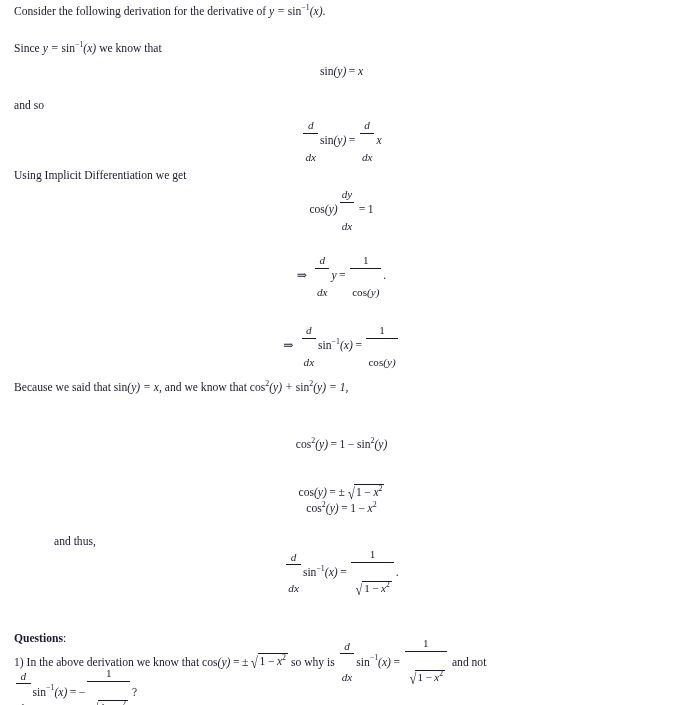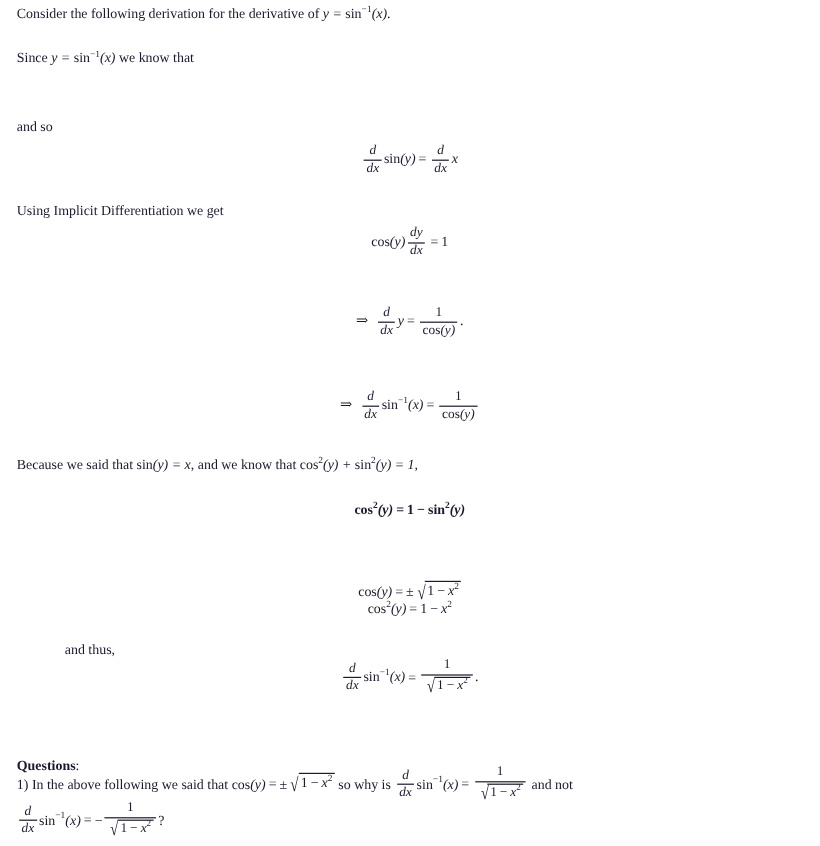--- a/index.html
+++ b/index.html
@@ -64,21 +64,21 @@
     line-height: 1.05;
   }
   .frac > .num {
     display: block;
     padding: 0 2px 1px 2px;
     font-size: 0.96em;
   }
   .frac > .den {
     display: block;
     border-top: 0.8px solid #1a1a2e;
-    padding: 1px 2px 0 2px;
+    padding: 18px 2px 0 2px;
     font-size: 0.96em;
   }
   
   .sqrt {
     display: inline-block;
     vertical-align: middle;
     white-space: nowrap;
     position: relative;
     padding-left: 1px;
   }
@@ -119,20 +119,25 @@
 <div class="page">
 
   <div class="para" style="top:5px;">
     <span>Consider the following derivation for the derivative of </span><span class="inline-eq"><span class="mi">y = </span><span class="op">sin</span><sup class="ex">−1</sup><span class="mi">(x)</span></span><span>.</span>
   </div>
 
   <div class="para" style="top:42px;">
     <span>Since </span><span class="inline-eq"><span class="mi">y = </span><span class="op">sin</span><sup class="ex">−1</sup><span class="mi">(x)</span></span><span> we know that</span>
   </div>
 
+  <div class="display" style="top:64px;">
+    <span class="eq">
+      <span class="op">sin</span><span class="mi">(y)</span><span class="mo">=</span><span class="mi">x</span>
+    </span>
+  </div>
 
   <div class="para" style="top:99px;">and so</div>
 
   <div class="display" style="top:120px;">
     <span class="eq">
       <span class="frac">
         <span class="num mi">d</span>
         <span class="den mi">dx</span>
       </span><span class="op">sin</span><span class="mi">(y)</span><span class="mo">=</span><span class="frac">
         <span class="num mi">d</span>
@@ -173,21 +178,21 @@
         <span class="num mn">1</span>
         <span class="den"><span class="op">cos</span><span class="mi">(y)</span></span>
       </span>
     </span>
   </div>
 
   <div class="para" style="top:381px;">
     <span>Because we said that </span><span class="op">sin</span><span class="mi">(y) = </span><span class="mi">x</span><span>, and we know that </span><span class="op">cos</span><sup class="ex">2</sup><span class="mi">(y) + </span><span class="op">sin</span><sup class="ex">2</sup><span class="mi">(y) = 1,</span>
   </div>
 
-  <div class="display" style="top:418px;font-weight:bold;">
+  <div class="display" style="top:437px;">
     <span class="eq">
       <span class="op">cos</span><sup class="ex">2</sup><span class="mi">(y)</span><span class="mo">=</span><span class="mn">1</span><span class="mo">−</span><span class="op">sin</span><sup class="ex">2</sup><span class="mi">(y)</span>
     </span>
   </div>
 
   <div class="display" style="top:469px;margin-top:32px;">
     <span class="eq">
       <span class="op">cos</span><sup class="ex">2</sup><span class="mi">(y)</span><span class="mo">=</span><span class="mn">1</span><span class="mo">−</span><span class="mi">x</span><sup class="ex">2</sup>
     </span>
   </div>
@@ -211,21 +216,21 @@
       </span><span>.</span>
     </span>
   </div>
 
   <div class="para" style="top:632px;">
     <span class="bold">Questions</span><span>:</span>
   </div>
 
   <div class="q-line" style="top:638px;">
     <span class="seg qnum">1)</span>
-    <span class="seg">In the above following we said that </span><span class="seg"><span class="op">cos</span><span class="mi">(y)</span></span><span class="mo seg">=</span><span class="mo tight seg">±</span><span class="sqrt seg"><span class="radical">√</span><span class="radicand"><span class="mn">1</span><span class="mo">−</span><span class="mi">x</span><sup class="ex">2</sup></span></span>
+    <span class="seg">In the above derivation we know that </span><span class="seg"><span class="op">cos</span><span class="mi">(y)</span></span><span class="mo seg">=</span><span class="mo tight seg">±</span><span class="sqrt seg"><span class="radical">√</span><span class="radicand"><span class="mn">1</span><span class="mo">−</span><span class="mi">x</span><sup class="ex">2</sup></span></span>
     <span class="seg">so why is</span>
     <span class="seg frac">
       <span class="num mi">d</span>
       <span class="den mi">dx</span>
     </span><span class="op seg">sin</span><sup class="ex">−1</sup><span class="mi seg">(x)</span><span class="mo seg">=</span><span class="seg frac">
       <span class="num mn">1</span>
       <span class="den"><span class="sqrt"><span class="radical">√</span><span class="radicand"><span class="mn">1</span><span class="mo">−</span><span class="mi">x</span><sup class="ex">2</sup></span></span></span>
     </span>
     <span class="seg">and not</span>
   </div>

